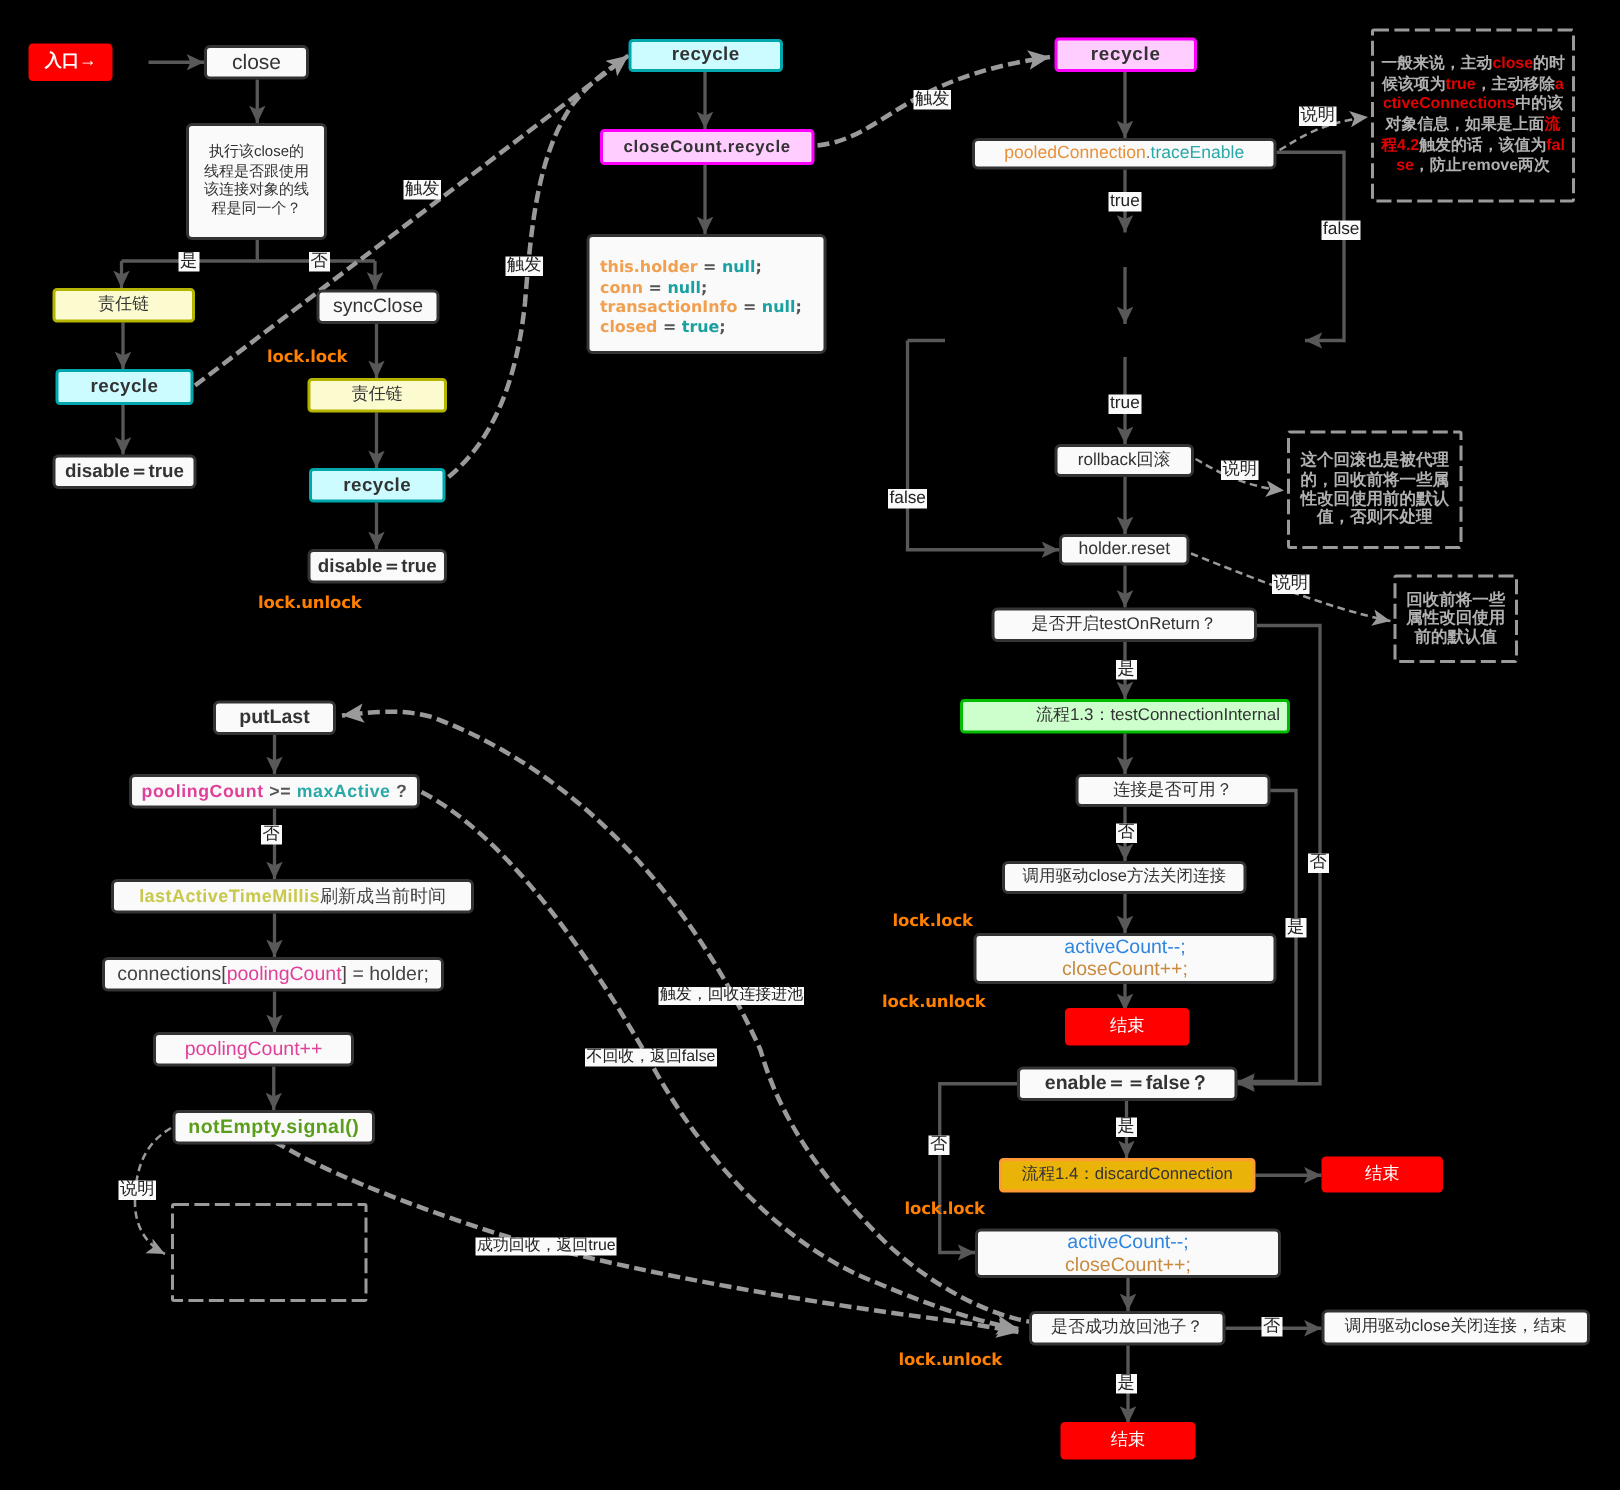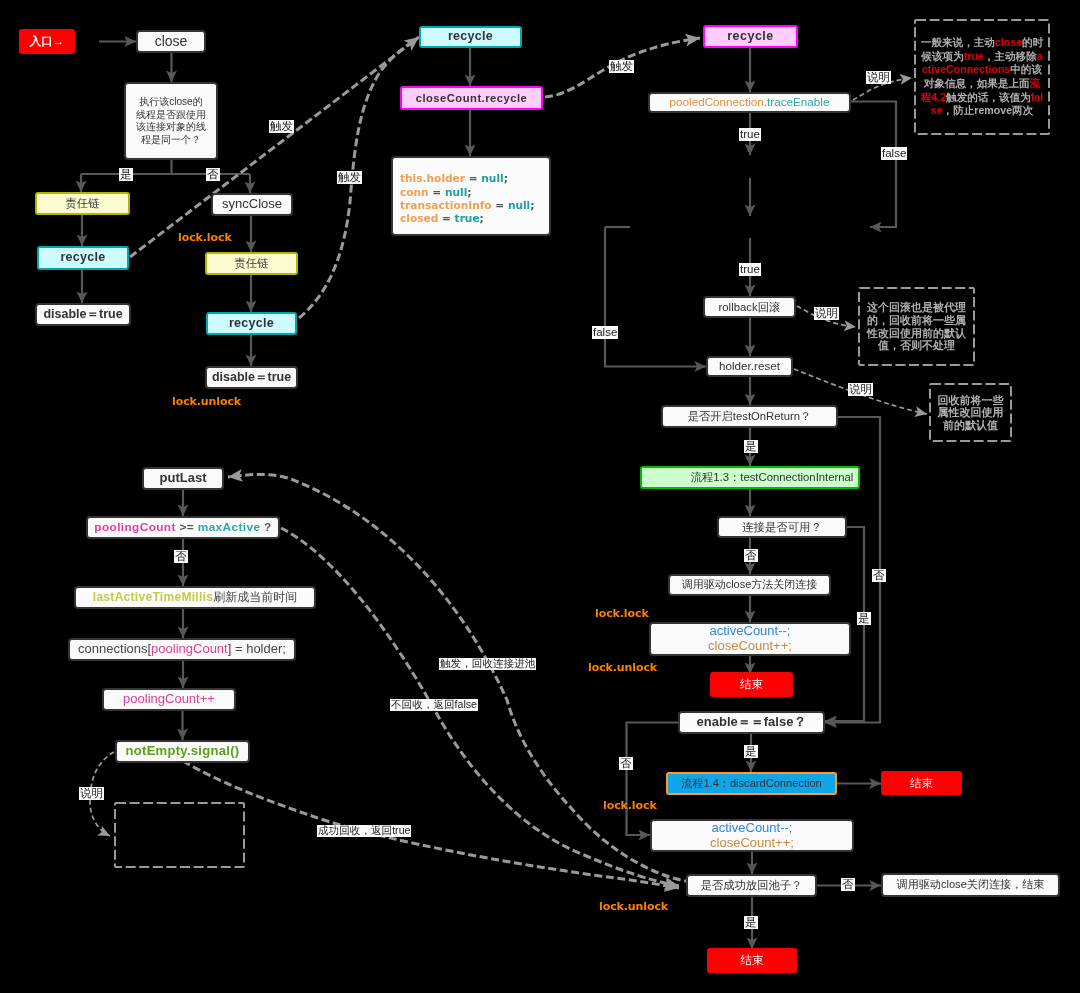--- a/index.html
+++ b/index.html
@@ -10,21 +10,21 @@
   svg#edges{position:absolute;left:0;top:0;width:1080px;height:993px;}
   .node{position:absolute;box-sizing:border-box;display:flex;align-items:center;
         justify-content:center;text-align:center;line-height:1.25;border-radius:3px;
         font-size:13px;color:#333;overflow:hidden;}
   .n-white   {background:#fafafa;border:2px solid #333;border-radius:4px;}
   .n-entry   {background:#ff0000;color:#fff;border:none;border-radius:3px;font-size:13px;}
   .n-cyan    {background:#ccfcff;border:2px solid #00a8ad;font-weight:bold;letter-spacing:.3px;}
   .n-yellow  {background:#fbfbcf;border:2px solid #b5b500;}
   .n-magenta {background:#ffcdff;border:2px solid #ff00ff;font-weight:bold;letter-spacing:.5px;}
   .n-green   {background:#ccffcc;border:2px solid #00bb00;}
-  .n-orange  {background:#0ea5e9;border:2px solid #ff9933;}
+  .n-orange  {background:#eab308;border:2px solid #ff9933;}
   .lbl{position:absolute;background:#fafafa;color:#222;font-size:11px;line-height:1.1;
        padding:0 1px;white-space:nowrap;}
   .lock{position:absolute;color:#ff8000;font-weight:bold;font-size:11px;white-space:nowrap;
         font-family:"DejaVu Sans",sans-serif;letter-spacing:-0.1px;}
   .note{position:absolute;box-sizing:border-box;color:#b0b0b0;
         line-height:1.28;text-align:center;padding:0;font-weight:bold;overflow:hidden;
         word-break:break-all;display:flex;align-items:center;justify-content:center;}
   .note > span{display:block;width:100%;padding:0 6px;box-sizing:border-box;}
   .note .hl{color:#e00000;}
   .code{font-family:"DejaVu Sans",sans-serif;font-weight:bold;font-size:10.6px;

